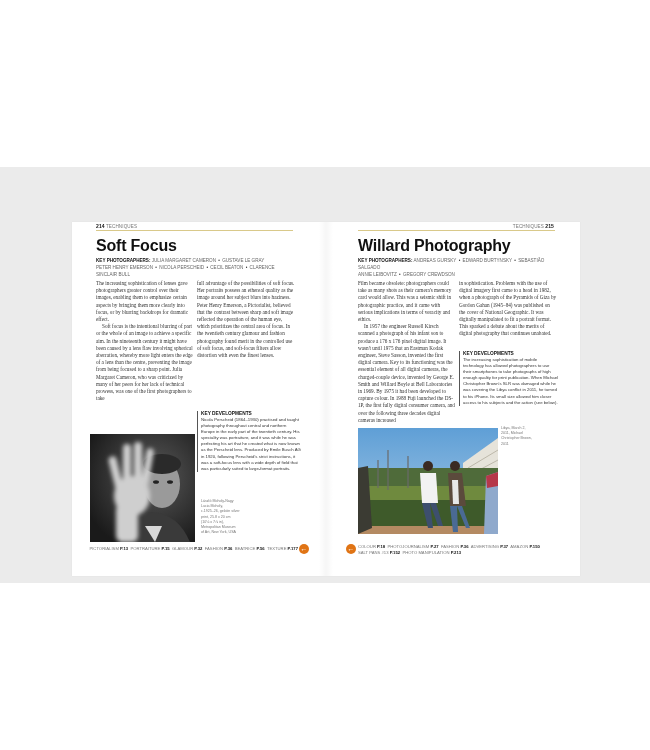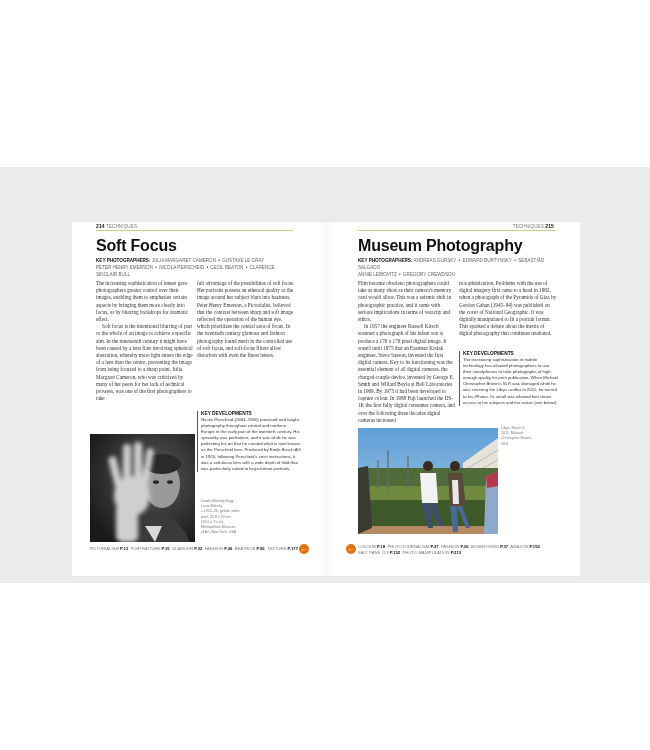--- a/index.html
+++ b/index.html
@@ -150,21 +150,21 @@
     </div>
     <div class="arrow-btn">←</div>
   </section>
 
   <section class="page right">
     <div class="running-head">
       <span>TECHNIQUES</span>
       <b>215</b>
     </div>
     <div class="rule"></div>
-    <h1 class="title">Museum Photography</h1>
+    <h1 class="title">Willard Photography</h1>
     <div class="kp">
       <span class="kp-label">KEY PHOTOGRAPHERS:</span>
       <span>ANDREAS GURSKY</span><span class="dot"> • </span>
       <span>EDWARD BURTYNSKY</span><span class="dot"> • </span>
       <span>SEBASTIÃO SALGADO</span><br>
       <span>ANNIE LEIBOVITZ</span><span class="dot"> • </span>
       <span>GREGORY CREWDSON</span>
     </div>
 
     <div class="body-text col1">

